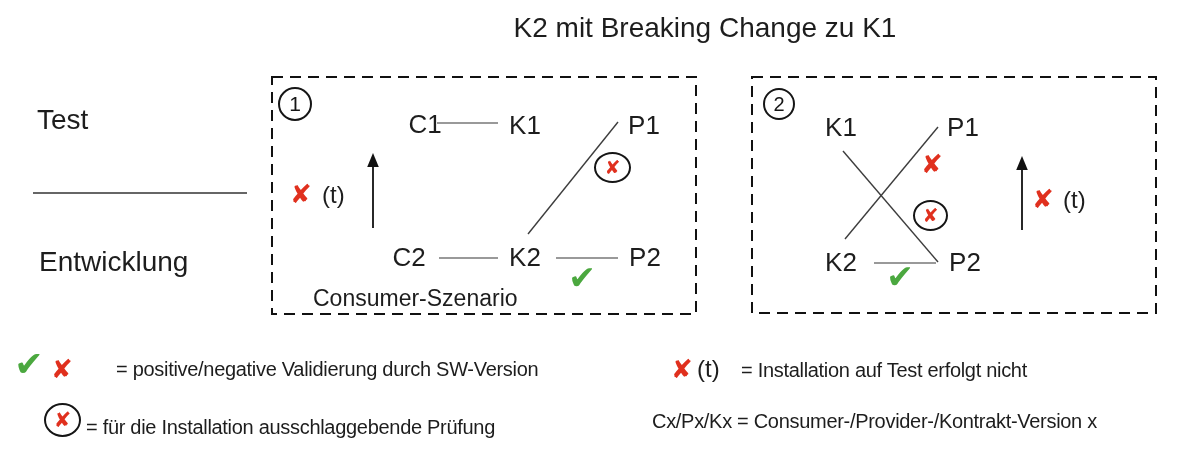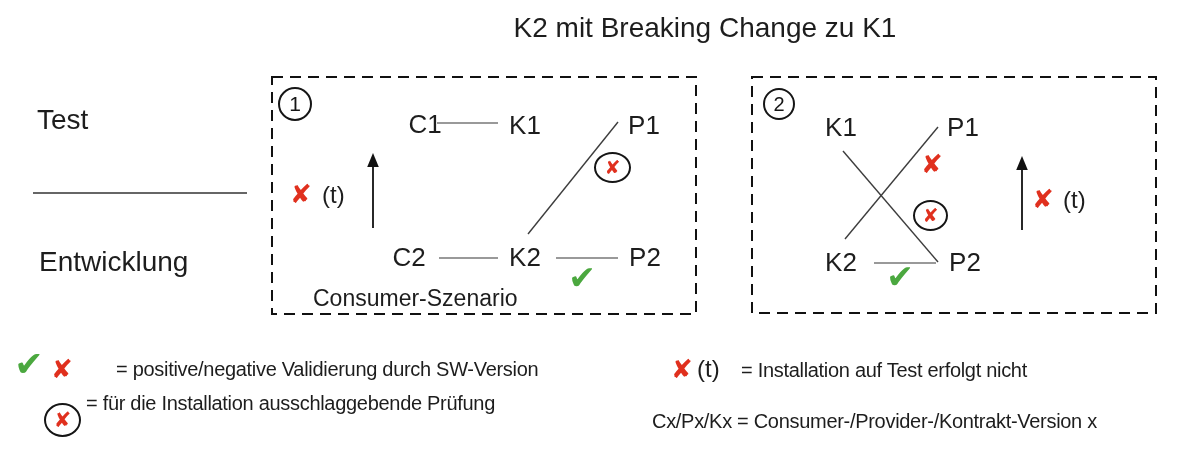--- a/index.html
+++ b/index.html
@@ -107,21 +107,21 @@
   <div class="t tlabel" style="left:1063px;top:186px;">(t)</div>
 
 
   <span class="check" style="left:29px;top:347px;font-size:35px;">✔</span>
   <span class="mark" style="left:62px;top:356px;font-size:26px;">✘</span>
   <div class="t leg" style="left:86px;top:358px;margin-left:30px;">= positive/negative Validierung durch SW-Version</div>
 
   <div class="circlemark" style="left:44px;top:403px;width:37px;height:34px;">
     <span class="x" style="font-size:21px;">✘</span>
   </div>
-  <div class="t leg" style="left:86px;top:392px;">= für die Installation ausschlaggebende Prüfung</div>
+  <div class="t leg" style="left:86px;top:416px;">= für die Installation ausschlaggebende Prüfung</div>
 
   <span class="mark" style="left:682px;top:356px;font-size:26px;">✘</span>
   <div class="t tlabel" style="left:697px;top:355px;">(t)</div>
   <div class="t leg" style="left:741px;top:359px;">= Installation auf Test erfolgt nicht</div>
 
   <div class="t leg" style="left:652px;top:410px;">Cx/Px/Kx = Consumer-/Provider-/Kontrakt-Version x</div>
 
 </div>
 
 </body></html>

